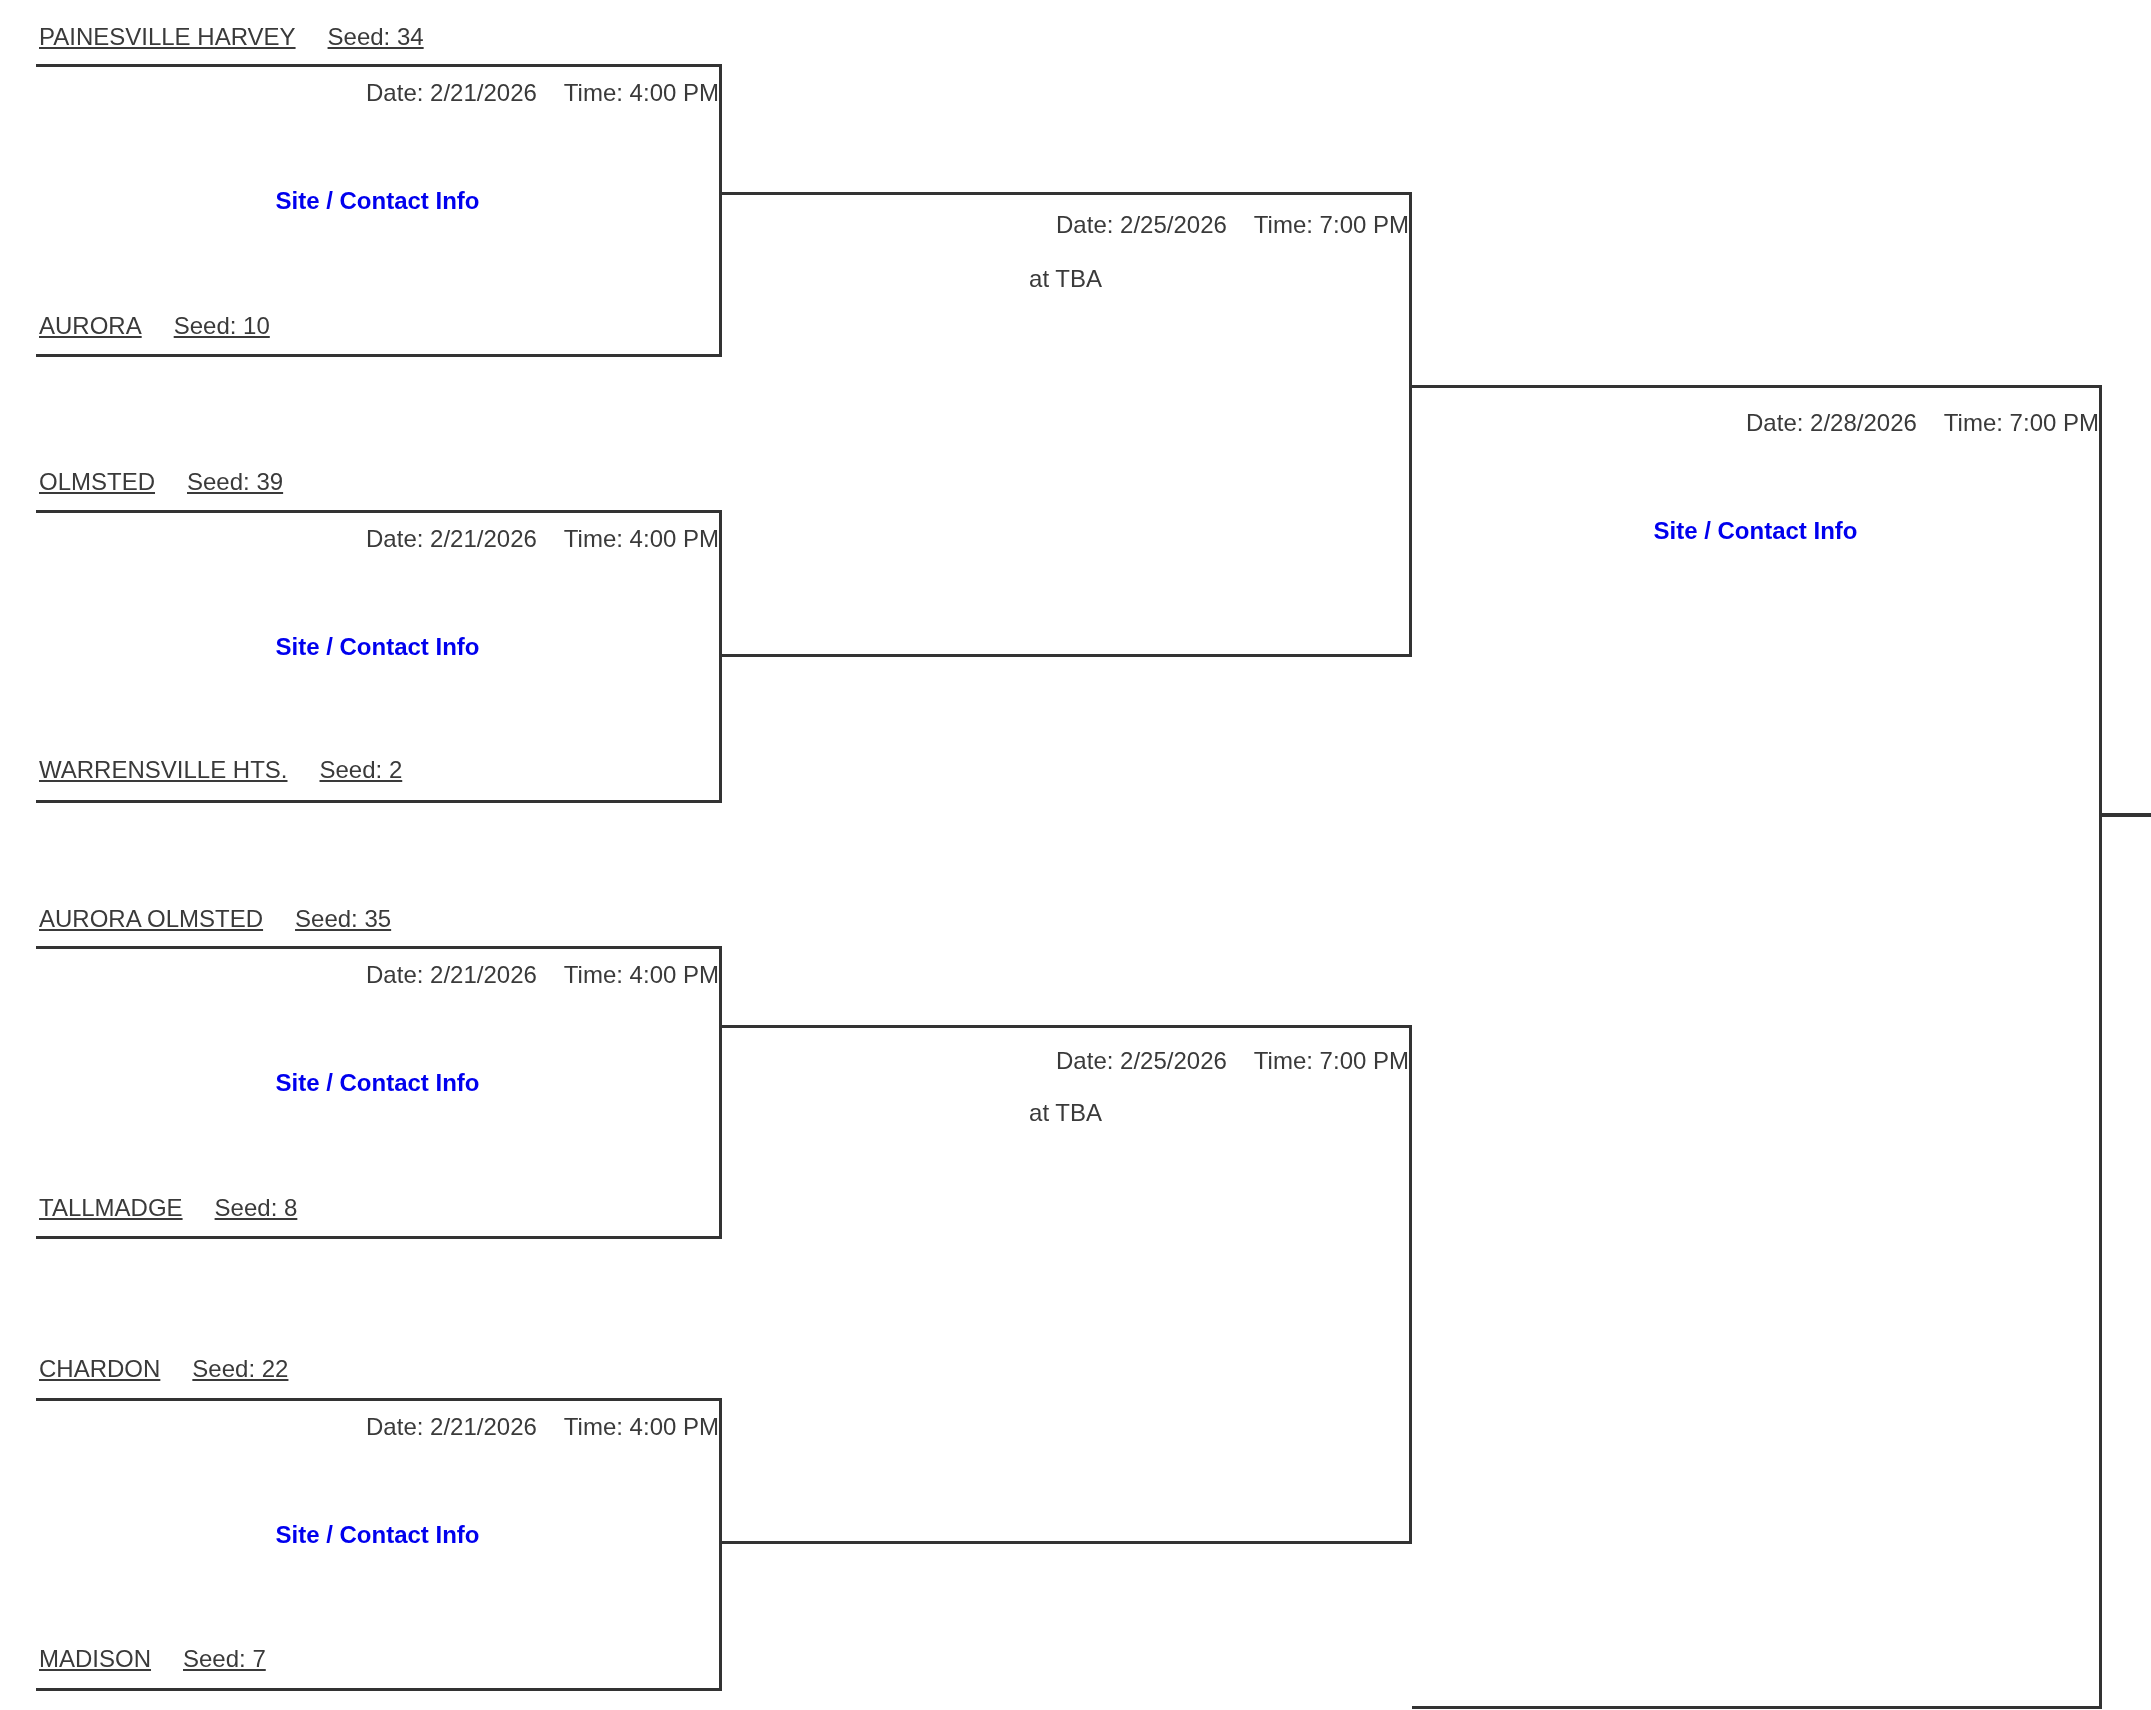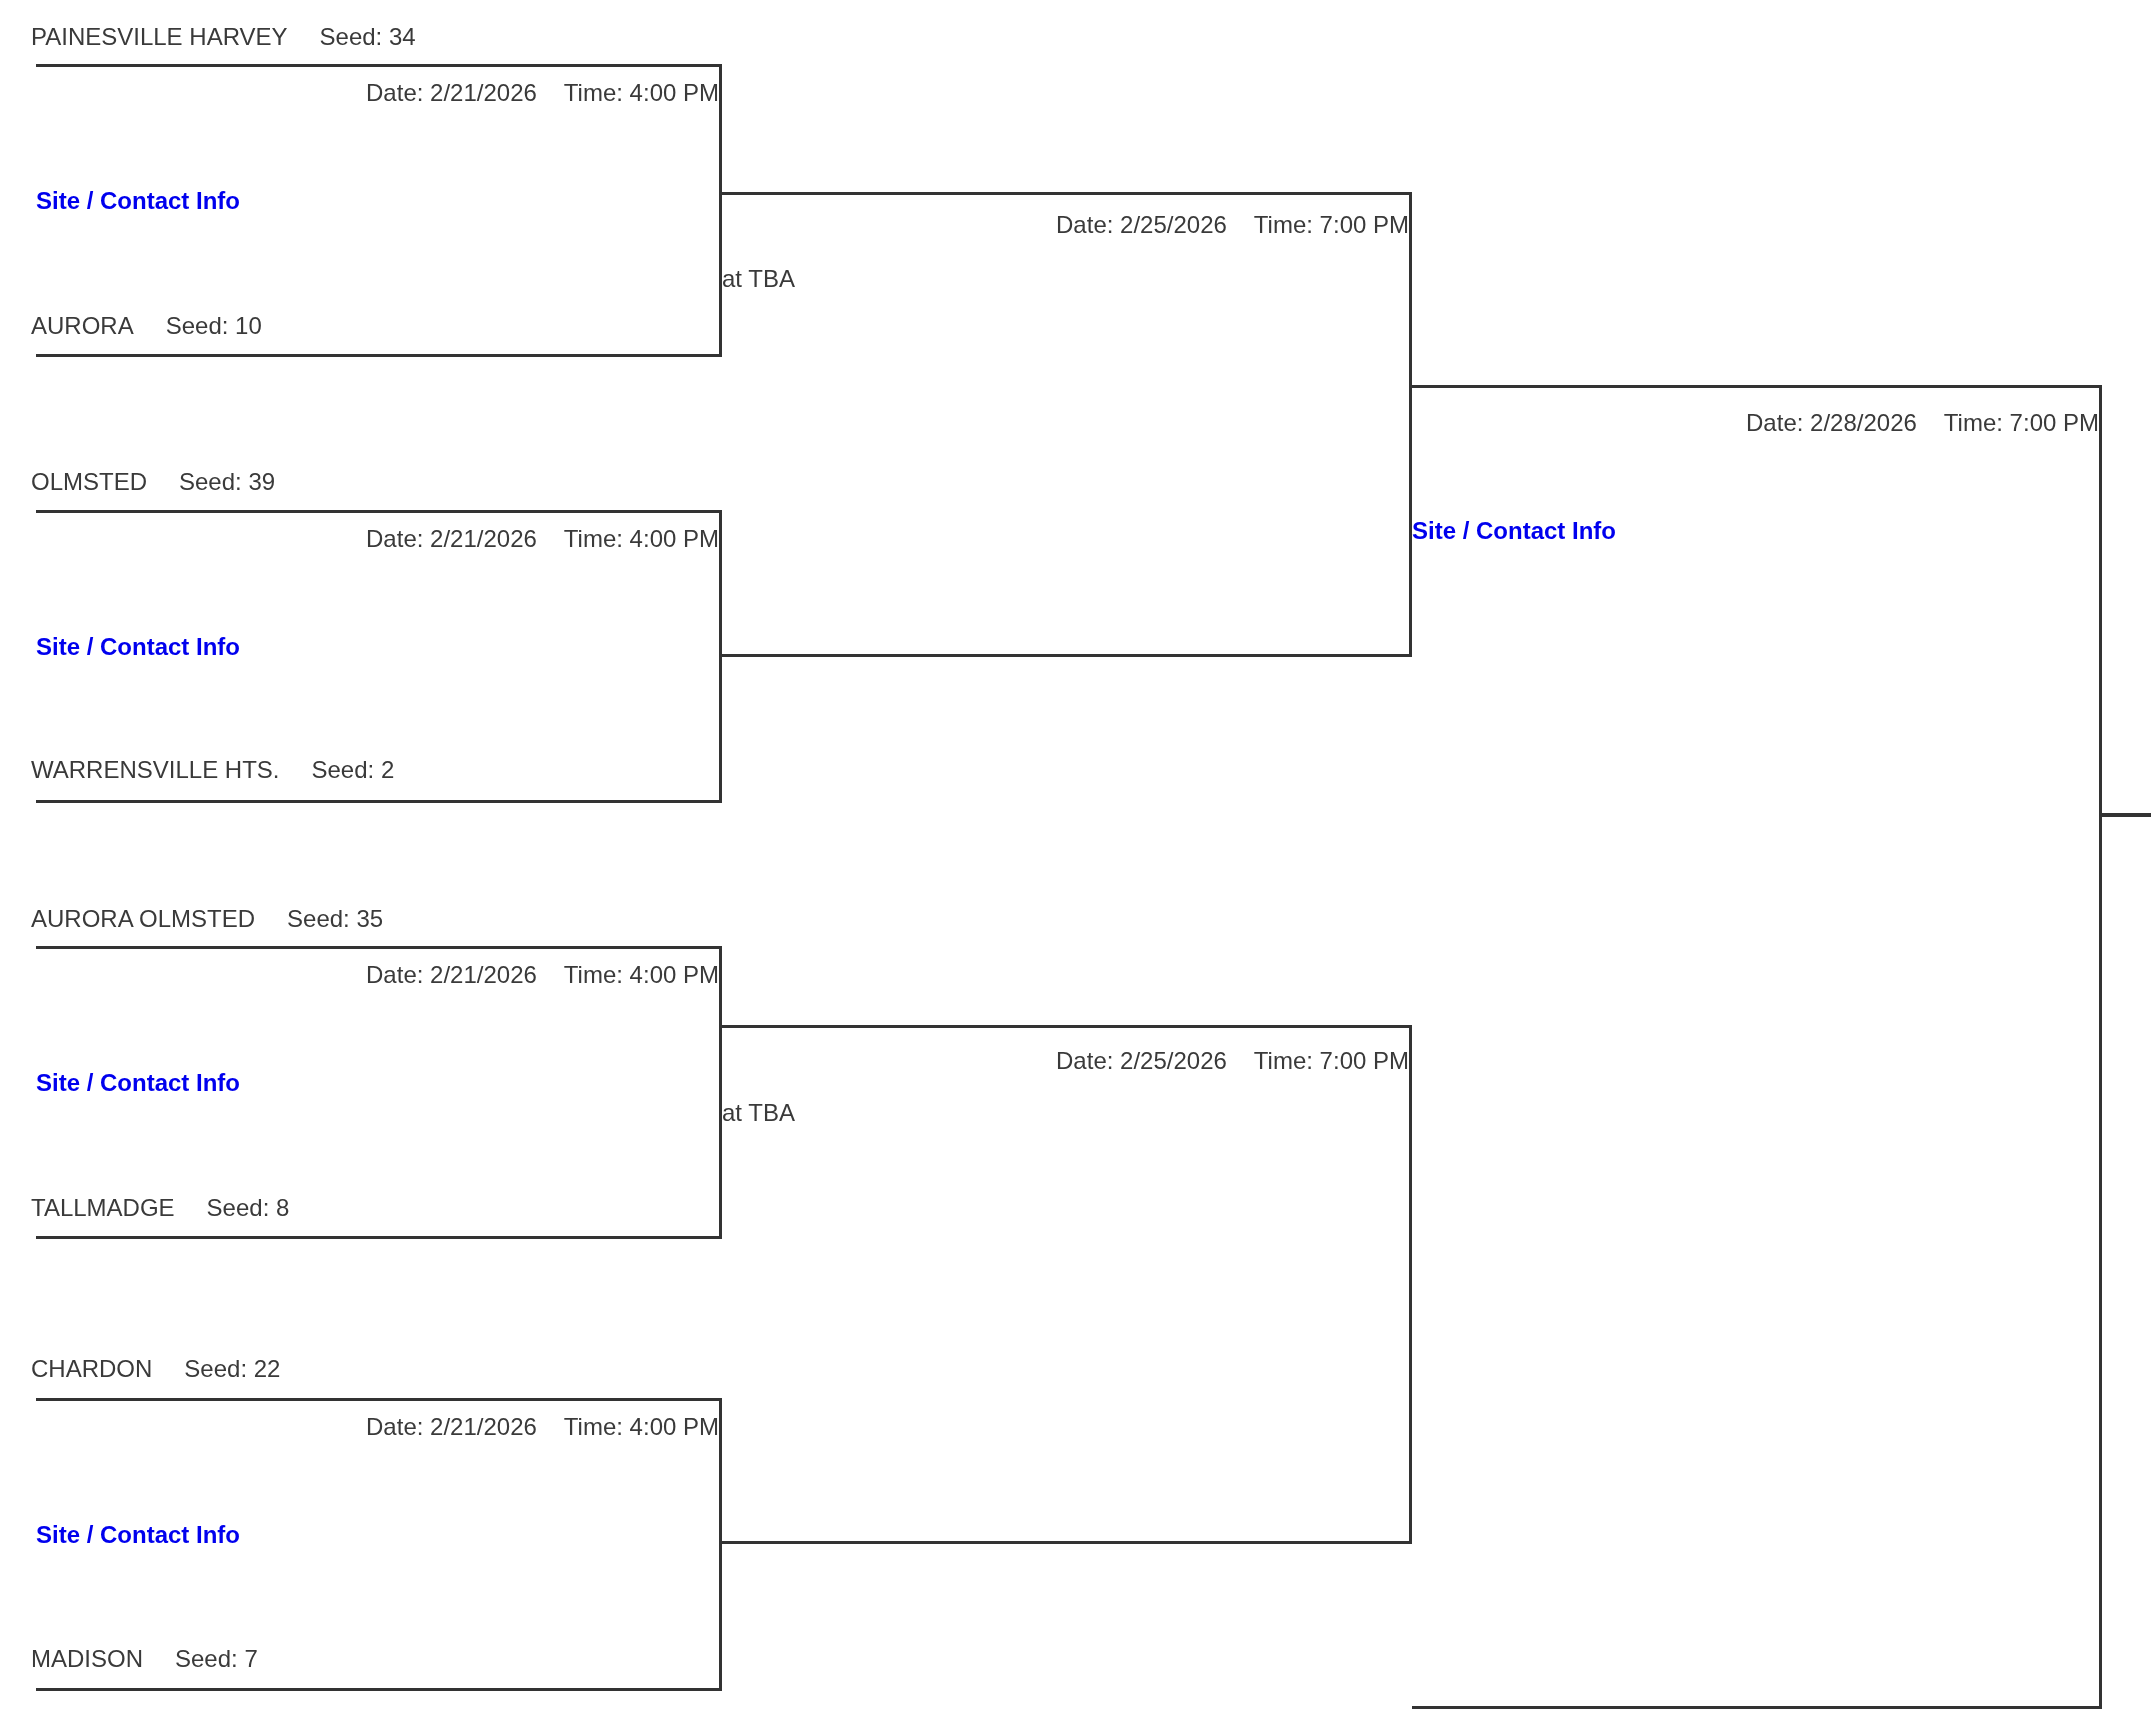--- a/index.html
+++ b/index.html
@@ -13,43 +13,44 @@
   }
   .box {
     position: absolute;
     box-sizing: border-box;
     border: 3.6px solid #333333;
     border-left: none;
     background: transparent;
   }
   .team-row {
     position: absolute;
-    left: 31px;
+    left: 39px;
     display: flex;
     column-gap: 32px;
     font-size: 24px;
     line-height: 30px;
     color: #3a3a3a;
     white-space: nowrap;
+    text-decoration: underline;
   }
   .dt-row {
     position: absolute;
     left: 0; right: 0;
     display: flex;
     justify-content: flex-end;
     column-gap: 27px;
     font-size: 24px;
     line-height: 30px;
     color: #3a3a3a;
     white-space: nowrap;
   }
   .center-text {
     position: absolute;
     left: 0; right: 0;
-    text-align: left;
+    text-align: center;
     font-size: 24px;
     line-height: 30px;
     color: #3a3a3a;
     white-space: nowrap;
   }
   .site-link {
     color: #0000EE;
     font-weight: bold;
     text-decoration: none;
     cursor: pointer;

